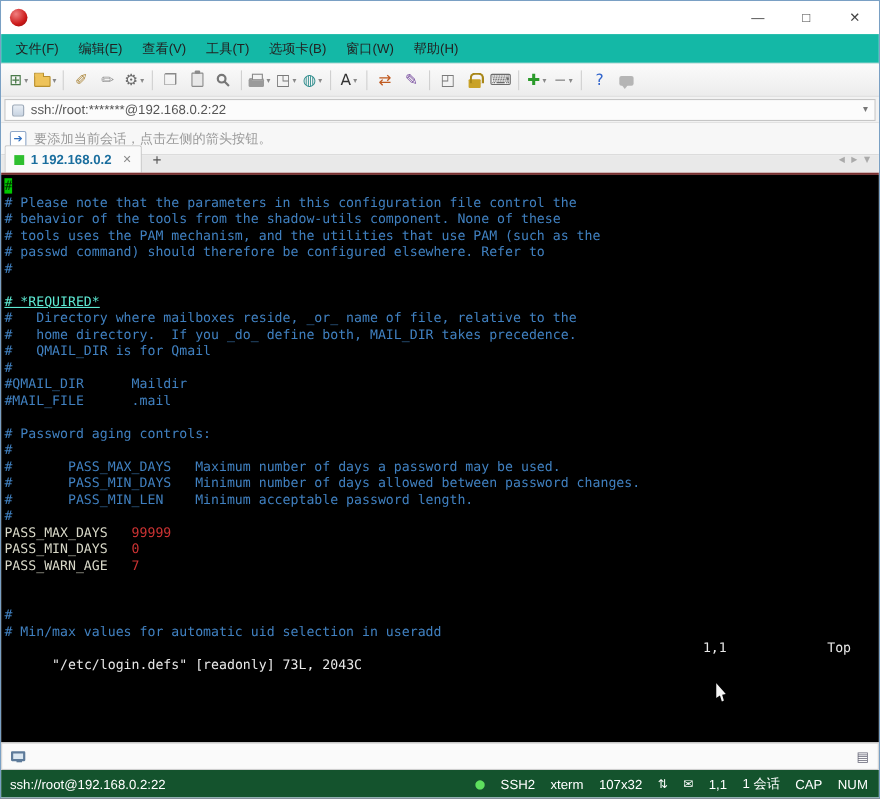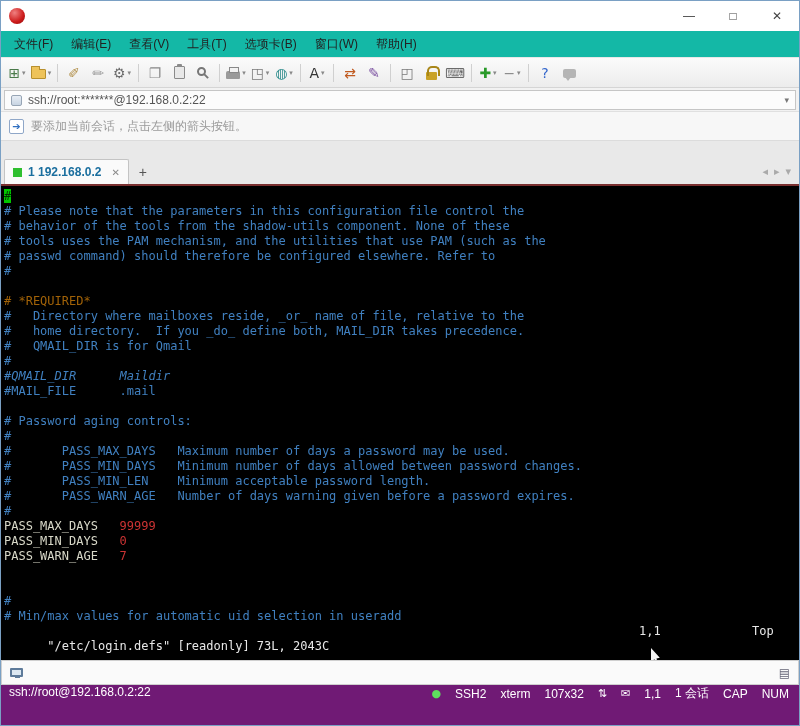--- a/index.html
+++ b/index.html
@@ -47,21 +47,21 @@
   .addressbar { height:20px; background:#fcfcfc; border:1px solid #c6c6c6; display:flex; align-items:center; padding:0 6px; color:#555; }
   .addr-icon { width:11px; height:11px; border:1px solid #97a5b5; background:linear-gradient(#e8eef5,#c8d4e2); border-radius:2px; margin-right:6px; flex:0 0 auto; }
   .addr-caret { margin-left:auto; color:#777; font-size:9px; font-family:"DejaVu Sans",sans-serif; }
 
   
   .infobar { height:29px; background:#f7f7f7; border-bottom:1px solid #dcdcdc; display:flex; align-items:center; padding-left:8px; flex:0 0 auto; }
   .info-icon { width:15px; height:15px; background:#fff; border:1px solid #8fa7c8; border-radius:2px; color:#2f6fc0; font-size:10px; line-height:13px; text-align:center; margin-right:7px; font-family:"DejaVu Sans",sans-serif; }
   .info-text { color:#9a9a9a; }
 
   
-  .tabbar { height:43px; background:#e9e9e9; display:flex; align-items:flex-end; padding-left:3px; flex:0 0 auto; }
+  .tabbar { height:16px; background:#e9e9e9; display:flex; align-items:flex-end; padding-left:3px; flex:0 0 auto; }
   .tab { height:25px; background:#fafafa; border:1px solid #c4c4c4; border-bottom:none; border-radius:2px 2px 0 0; display:flex; align-items:center; padding:0 8px; margin-right:2px; }
   .tab-indicator { width:9px; height:9px; background:#2fbf2f; margin-right:6px; flex:0 0 auto; }
   .tab-label { color:#1a6e9e; font-weight:bold; margin-right:10px; white-space:nowrap; }
   .tab-close { color:#8a8a8a; font-size:10px; font-family:"DejaVu Sans",sans-serif; }
   .newtab { width:20px; height:20px; margin:0 0 2px 2px; color:#555; font-size:14px; display:flex; align-items:center; justify-content:center; }
   .tab-nav { margin-left:auto; display:flex; align-items:center; gap:6px; padding:0 8px 6px 0; color:#aaa; font-family:"DejaVu Sans",sans-serif; font-size:11px; }
 
   .term-topline { height:2px; background:#7a3030; flex:0 0 auto; }
 
   
@@ -71,21 +71,21 @@
   .vim-ruler { position:absolute; left:635px; top:0; }
   .vim-pos { position:absolute; left:748px; top:0; }
   .mouse-cursor { position:absolute; left:650px; top:462px; width:11px; height:17px; background:#f5f5f5; clip-path:polygon(0% 0%,0% 80%,32% 66%,48% 100%,64% 93%,50% 62%,80% 58%); filter:drop-shadow(0 0 1px #000); }
 
   
   .sendbar { height:25px; background:#fafafa; border:1px solid #cfcfcf; display:flex; align-items:center; padding:0 8px; flex:0 0 auto; position:relative; }
   .send-label { color:#9a9a9a; margin-left:7px; }
   .send-right { position:absolute; right:8px; color:#667; font-family:"DejaVu Sans",sans-serif; font-size:12px; }
 
   
-  .statusbar { height:40px; background:#701a75; color:#fff; display:flex; align-items:flex-start; padding:0 10px 0 8px; flex:0 0 auto; }
+  .statusbar { height:25px; background:#14532d; color:#fff; display:flex; align-items:center; padding:0 10px 0 8px; flex:0 0 auto; }
   .sb-right { margin-left:auto; display:flex; align-items:center; gap:14px; }
   .sb-item { white-space:nowrap; }
   .sb-icon { font-family:"DejaVu Sans",sans-serif; font-size:11px; }
 </style>
 </head>
 <body>
 
 <div class="window">
 
   <div class="titlebar">
@@ -221,34 +221,33 @@
 
   <div class="terminal" style="background: rgb(0, 0, 0);">
     <div id="term-buffer">
         <div class="tline"><span style="background: rgb(0, 200, 0); color: rgb(0, 51, 0);">#</span></div>
         <div class="tline"><span style="color: rgb(64, 128, 192); margin-top: 44px;"># Please note that the parameters in this configuration file control the</span></div>
         <div class="tline"><span style="color: rgb(64, 128, 192);"># behavior of the tools from the shadow-utils component. None of these</span></div>
         <div class="tline"><span style="color: rgb(64, 128, 192);"># tools uses the PAM mechanism, and the utilities that use PAM (such as the</span></div>
         <div class="tline"><span style="color: rgb(64, 128, 192);"># passwd command) should therefore be configured elsewhere. Refer to</span></div>
         <div class="tline"><span style="color: rgb(64, 128, 192);">#</span></div>
         <div class="tline">&nbsp;</div>
-        <div class="tline"><span style="color: #a16207;"># *REQUIRED*</span></div>
+        <div class="tline"><span style="color: #5eead4; text-decoration: underline;"># *REQUIRED*</span></div>
         <div class="tline"><span style="color: rgb(64, 128, 192);">#   Directory where mailboxes reside, _or_ name of file, relative to the</span></div>
         <div class="tline"><span style="color: rgb(64, 128, 192);">#   home directory.  If you _do_ define both, MAIL_DIR takes precedence.</span></div>
         <div class="tline"><span style="color: rgb(64, 128, 192);">#   QMAIL_DIR is for Qmail</span></div>
         <div class="tline"><span style="color: rgb(64, 128, 192);">#</span></div>
-        <div class="tline"><span style="color: rgb(64, 128, 192); font-style: italic;">#QMAIL_DIR      Maildir</span></div>
+        <div class="tline"><span style="color: rgb(64, 128, 192);">#QMAIL_DIR      Maildir</span></div>
         <div class="tline"><span style="color: rgb(64, 128, 192);">#MAIL_FILE      .mail</span></div>
         <div class="tline">&nbsp;</div>
         <div class="tline"><span style="color: rgb(64, 128, 192);"># Password aging controls:</span></div>
         <div class="tline"><span style="color: rgb(64, 128, 192);">#</span></div>
         <div class="tline"><span style="color: rgb(64, 128, 192);">#       PASS_MAX_DAYS   Maximum number of days a password may be used.</span></div>
         <div class="tline"><span style="color: rgb(64, 128, 192);">#       PASS_MIN_DAYS   Minimum number of days allowed between password changes.</span></div>
         <div class="tline"><span style="color: rgb(64, 128, 192);">#       PASS_MIN_LEN    Minimum acceptable password length.</span></div>
-        <div class="tline"><span style="color: rgb(64, 128, 192);">#       PASS_WARN_AGE   Number of days warning given before a password expires.</span></div>
         <div class="tline"><span style="color: rgb(64, 128, 192);">#</span></div>
         <div class="tline"><span style="color: rgb(216, 216, 200);">PASS_MAX_DAYS   </span><span style="color: rgb(204, 51, 51);">99999</span></div>
         <div class="tline"><span style="color: rgb(216, 216, 200);">PASS_MIN_DAYS   </span><span style="color: rgb(204, 51, 51);">0</span></div>
         <div class="tline"><span style="color: rgb(216, 216, 200);">PASS_WARN_AGE   </span><span style="color: rgb(204, 51, 51);">7</span></div>
         <div class="tline">&nbsp;</div>
         <div class="tline">&nbsp;</div>
         <div class="tline"><span style="color: rgb(64, 128, 192);">#</span></div>
         <div class="tline"><span style="color: rgb(64, 128, 192);"># Min/max values for automatic uid selection in useradd</span></div>
       </div>
     <div class="vim-status" style="color: rgb(232, 232, 232);">

